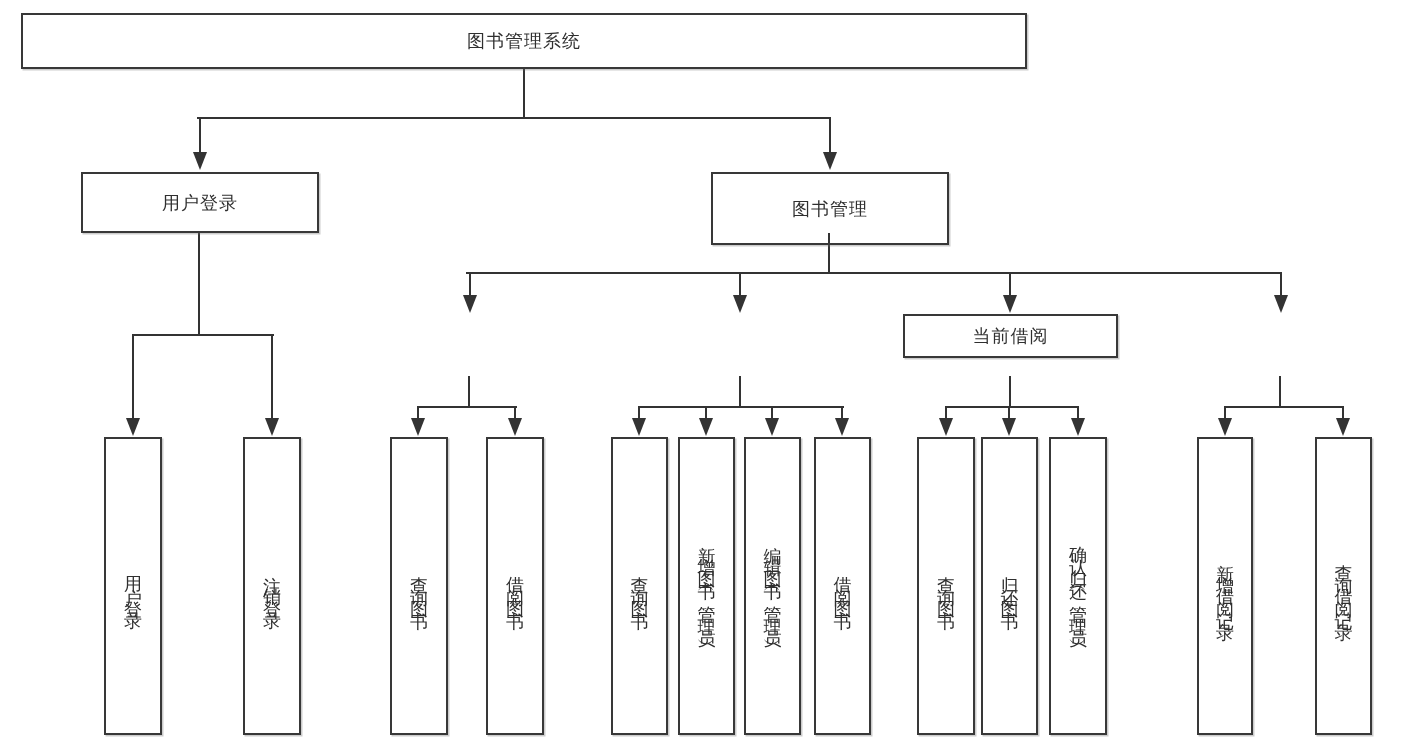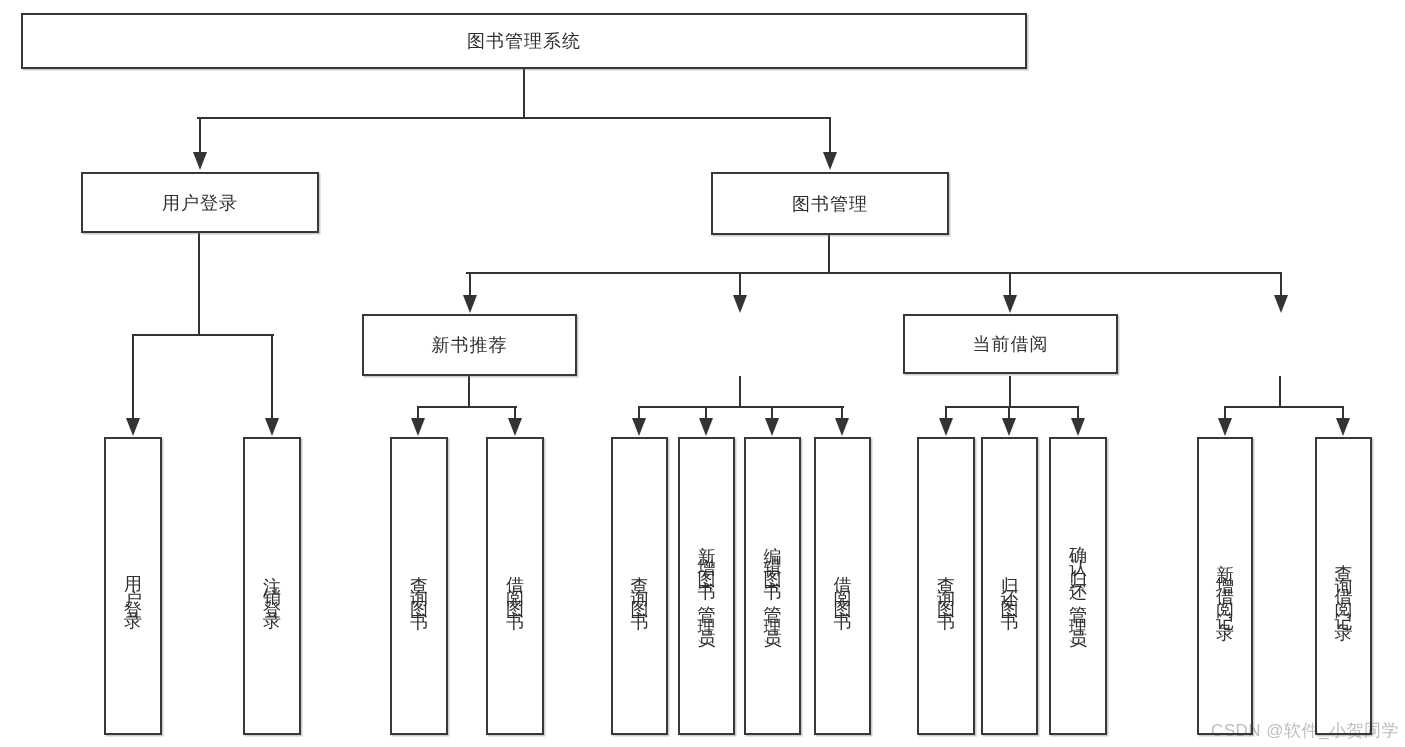--- a/index.html
+++ b/index.html
@@ -51,21 +51,20 @@
     color:#bdbdbd;
     z-index:0;
     letter-spacing:0.5px;
   }
 </style>
 </head>
 <body>
 
 <div class="canvas">
 
-  <div class="watermark">CSDN @软件_小贺同学</div>
 
   <div class="vline" style="left:523px;top:69px;height:50px"></div>
   <div class="hline" style="left:197px;top:117px;width:634px"></div>
   <div class="vline" style="left:199px;top:118px;height:36px"></div>
   <div class="arrow" style="left:193px;top:152px"></div>
   <div class="vline" style="left:829px;top:118px;height:36px"></div>
   <div class="arrow" style="left:823px;top:152px"></div>
 
   <div class="vline" style="left:198px;top:233px;height:103px"></div>
   <div class="hline" style="left:132px;top:334px;width:142px"></div>
@@ -119,28 +118,25 @@
   <div class="vline" style="left:1342px;top:406px;height:14px"></div>
   <div class="arrow" style="left:1336px;top:418px"></div>
 
   <div class="hbox" style="left:21px;top:13px;width:1006px;height:56px">
     <span>图书管理系统</span>
   </div>
 
   <div class="hbox" style="left:81px;top:172px;width:238px;height:61px">
     <span>用户登录</span>
   </div>
-  <div class="hbox" style="left:711px;top:172px;width:238px;height:63px">
+  <div class="hbox" style="left:711px;top:172px;width:238px;height:73px">
     <span>图书管理</span>
   </div>
 
-  <div class="hbox" style="left:362px;top:314px;width:215px;height:62px">
-    <span>新书推荐</span>
-  </div>
-  <div class="hbox" style="left:903px;top:314px;width:215px;height:60px">
+  <div class="hbox" style="left:903px;top:314px;width:215px;height:44px">
     <span>当前借阅</span>
   </div>
 
   <div class="vbox" style="left:104px;top:437px;width:58px;height:298px">
     <span>用户登录</span>
   </div>
   <div class="vbox" style="left:243px;top:437px;width:58px;height:298px">
     <span>注销登录</span>
   </div>
 

